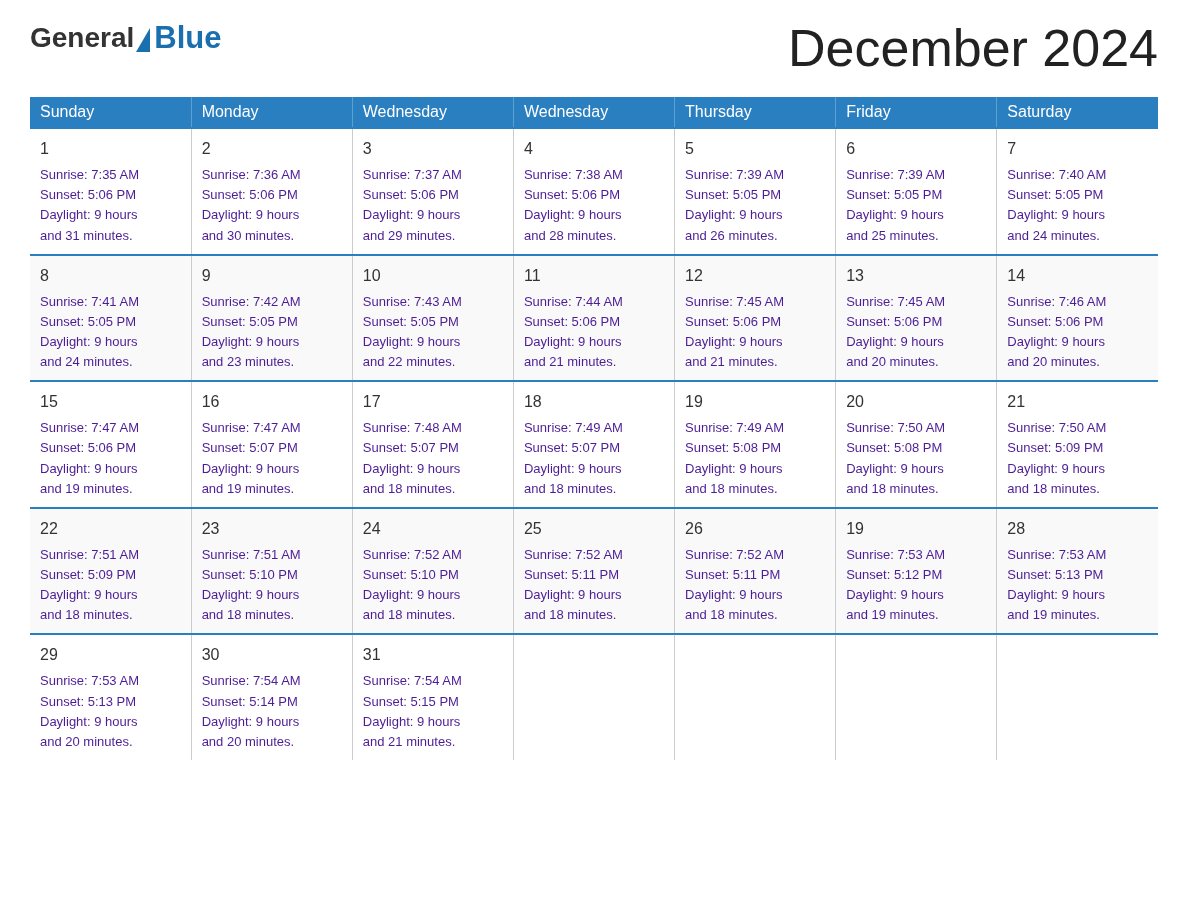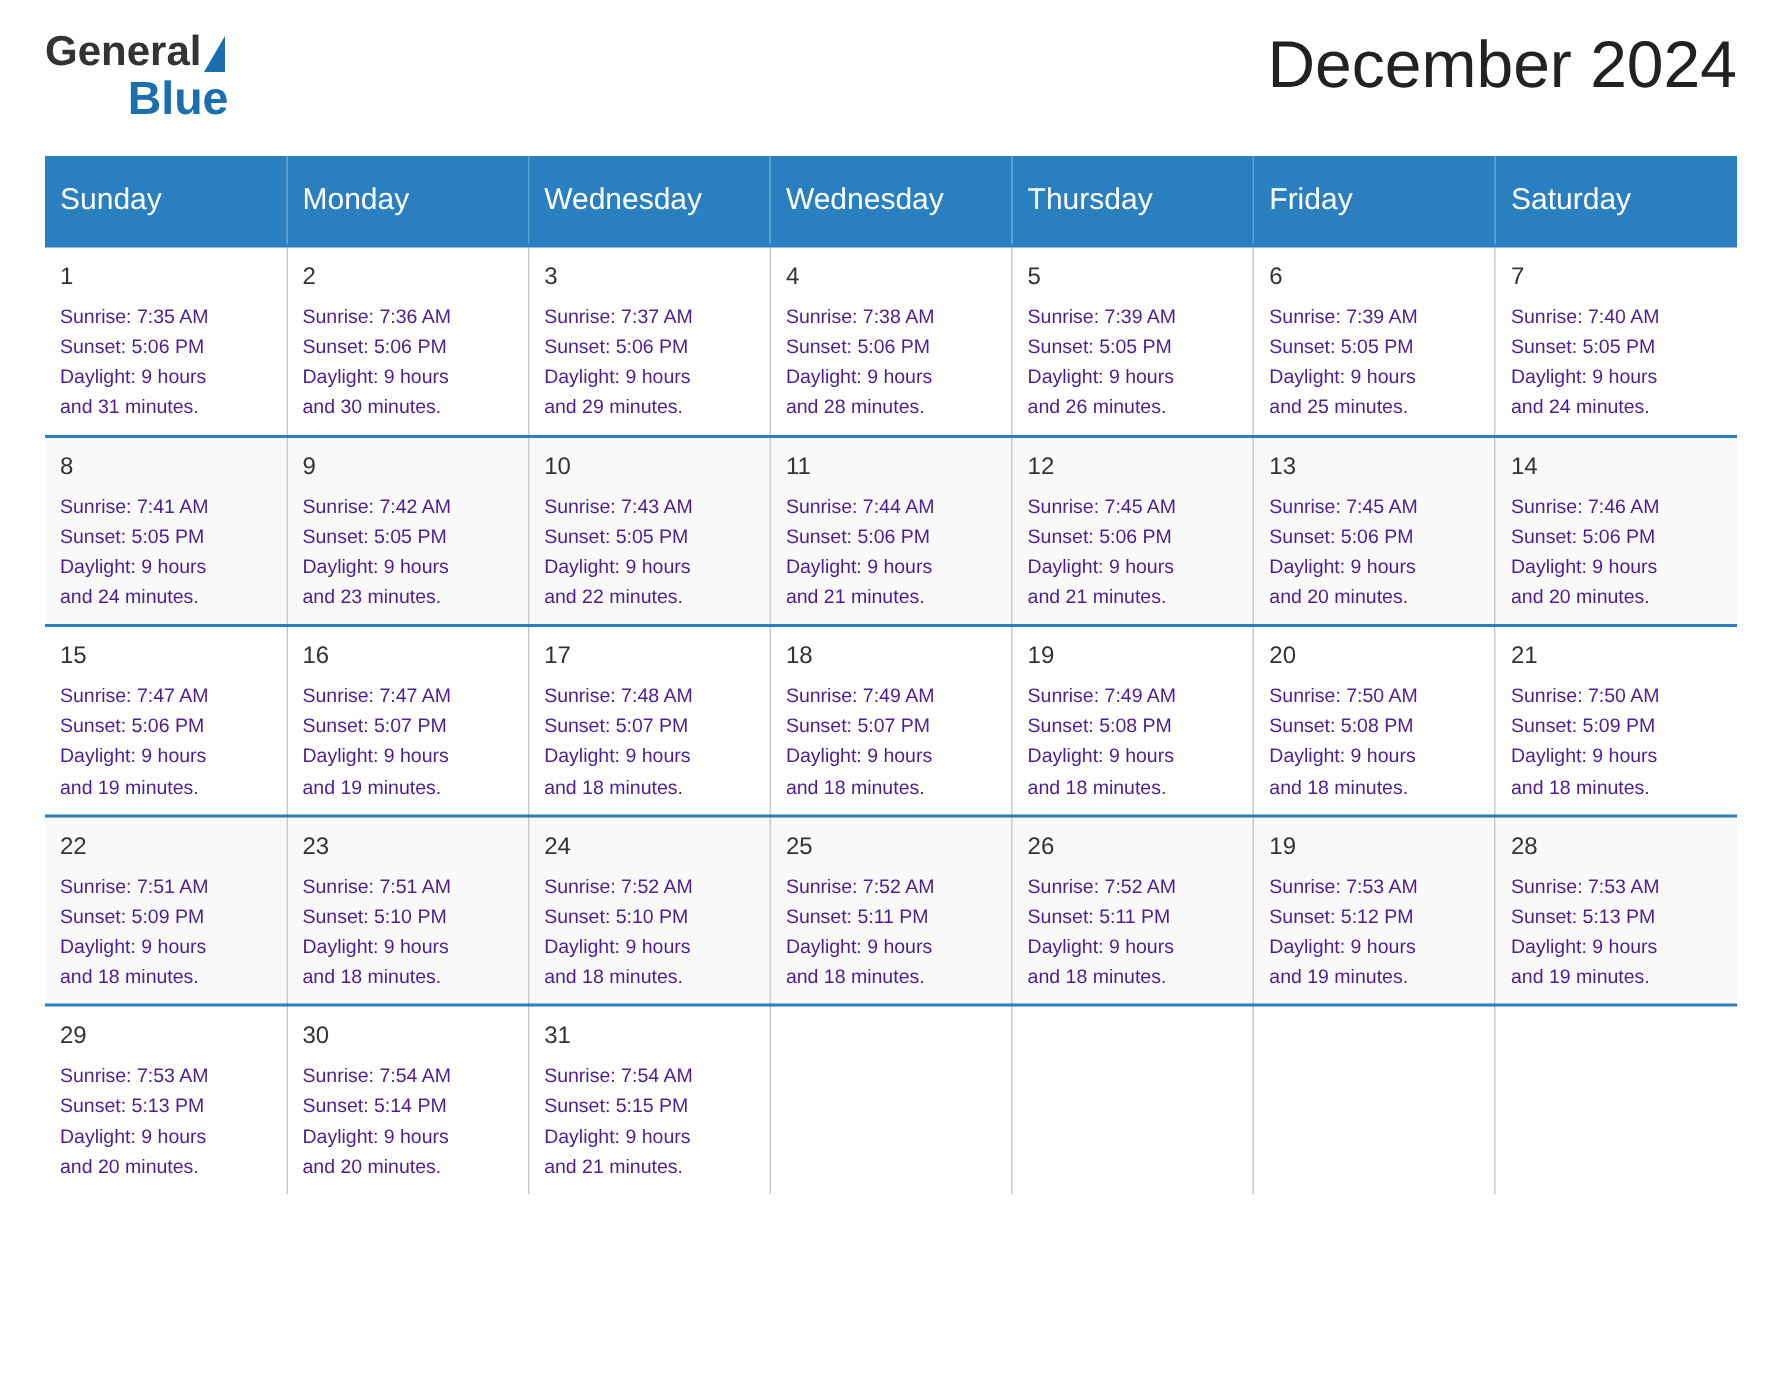--- a/index.html
+++ b/index.html
@@ -12,22 +12,22 @@
       padding: 20px 30px;
     }
     .header {
       display: flex;
       justify-content: space-between;
       align-items: flex-start;
       margin-bottom: 20px;
     }
     .logo {
       display: flex;
-      flex-direction: column;
-      align-items: flex-end;
+      flex-direction: row;
+      align-items: center;
     }
     .logo-text {
       display: flex;
       align-items: flex-end;
       font-size: 28px;
       font-weight: bold;
       color: #333;
       line-height: 1;
     }
     .logo-general { color: #333; }
@@ -42,43 +42,43 @@
     }
     .logo-blue {
       color: #1a6faf;
       font-size: 31px;
       font-weight: bold;
     }
     .title-section {
       text-align: right;
     }
     .month-title {
-      font-size: 44px;
+      font-size: 52px;
       font-weight: normal;
       color: #222;
       line-height: 1.1;
     }
     .location {
       font-size: 22px;
       color: #555;
       margin-top: 4px;
     }
     table {
       width: 100%;
       border-collapse: collapse;
       table-layout: fixed;
     }
     thead tr {
       background-color: #2a7fc1;
     }
     thead th {
       color: #fff;
-      font-size: 20px;
+      font-size: 16px;
       font-weight: normal;
-      padding: 18px 10px;
+      padding: 6px 10px;
       text-align: left;
       border-right: 1px solid #5aa0d0;
     }
     thead th:last-child {
       border-right: none;
     }
     tbody tr {
       border-top: 2px solid #2a7fc1;
     }
     tbody td {

